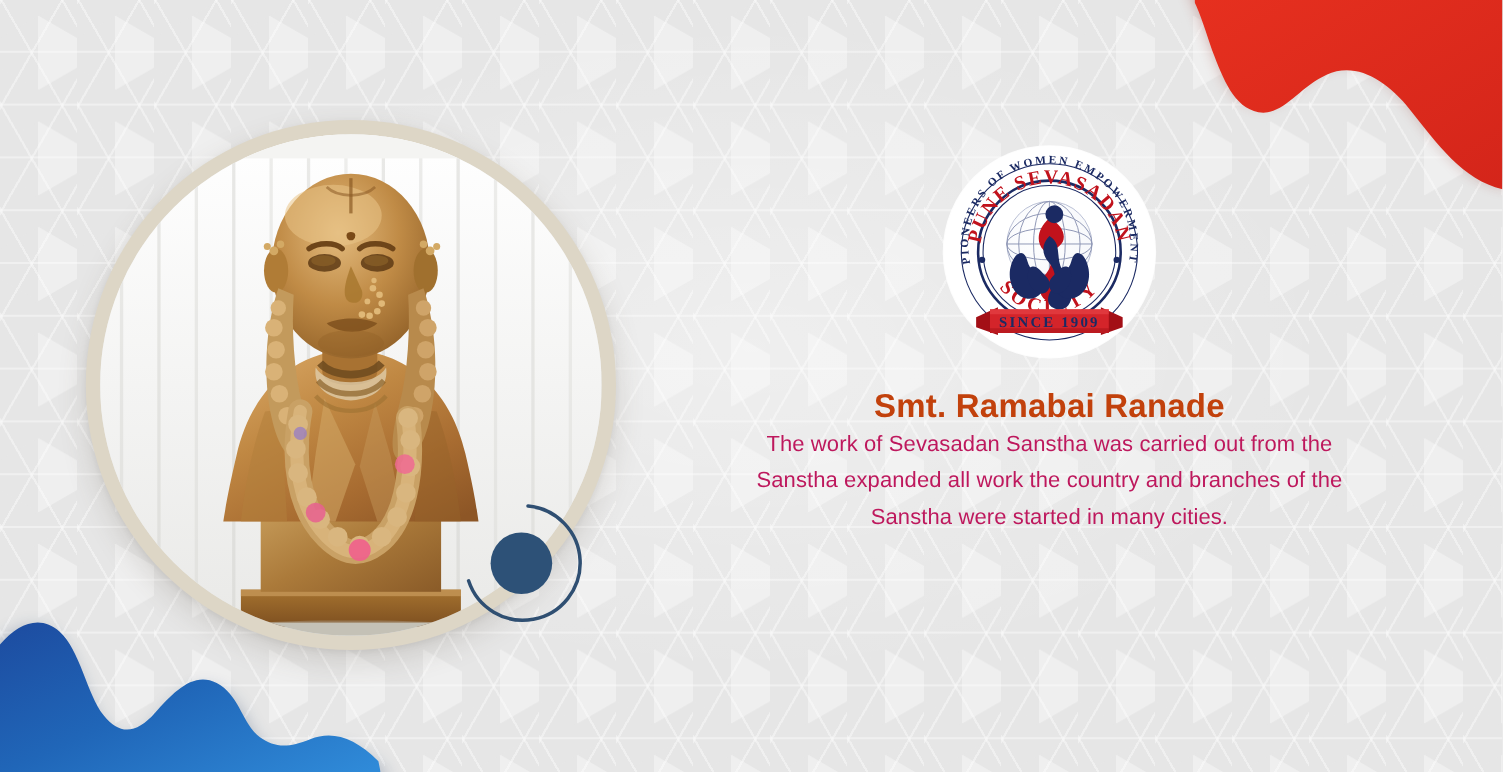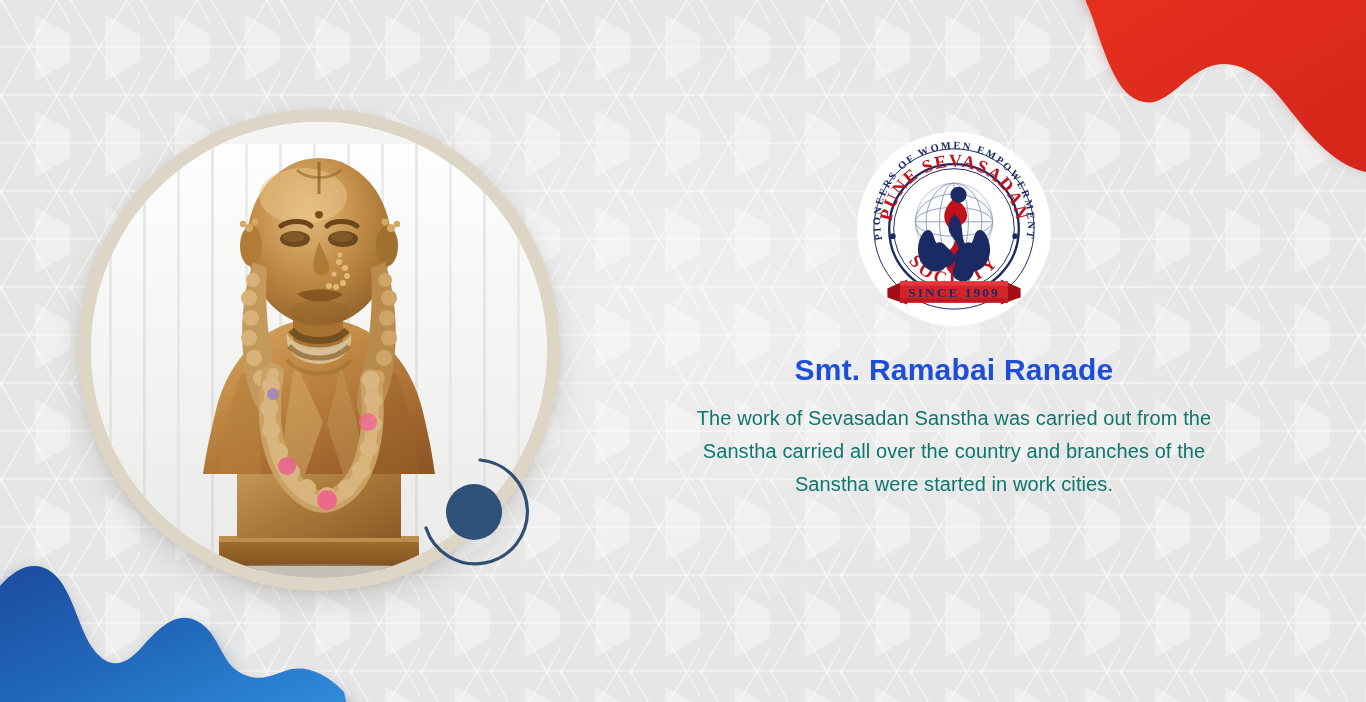--- a/index.html
+++ b/index.html
@@ -106,29 +106,28 @@
   .logo-svg{ width:180px; height:180px; display:block; }
 
   
   .content{
     position:absolute;
     left:634px; top:352px;
     width:640px;
     text-align:center;
   }
   .title{
-    color:#1d4ed8;
+    color:#c2410c;
     font-size:30px;
     font-weight:bold;
     letter-spacing:.2px;
     line-height:1.2;
-    margin-bottom:14px;
   }
   .body-line{
-    color:#0f766e;
+    color:#be185d;
     font-size:20px;
     line-height:33px;
     letter-spacing:.1px;
     white-space:nowrap;
   }
 </style>
 </head>
 <body>
 
 <div id="stage">
@@ -411,18 +410,18 @@
         <path d="M40 177 L160 177 L160 182 L40 182 Z" fill="#a30f16" opacity=".5"></path>
         <text x="100" y="176" text-anchor="middle" font-family="'Liberation Serif', serif" font-size="15" font-weight="bold" fill="#1b2a63" letter-spacing="2.2">SINCE 1909</text>
       </g>
     </svg>
   </div>
 
   <div class="content">
     <div class="title">Smt. Ramabai Ranade</div>
     <div class="body">
       <div class="body-line">The work of Sevasadan Sanstha was carried out from the</div>
-      <div class="body-line">Sanstha carried all over the country and branches of the</div>
-      <div class="body-line">Sanstha were started in work cities.</div>
+      <div class="body-line">Sanstha expanded all work the country and branches of the</div>
+      <div class="body-line">Sanstha were started in many cities.</div>
     </div>
   </div>
 
 </div>
 
 </body></html>

